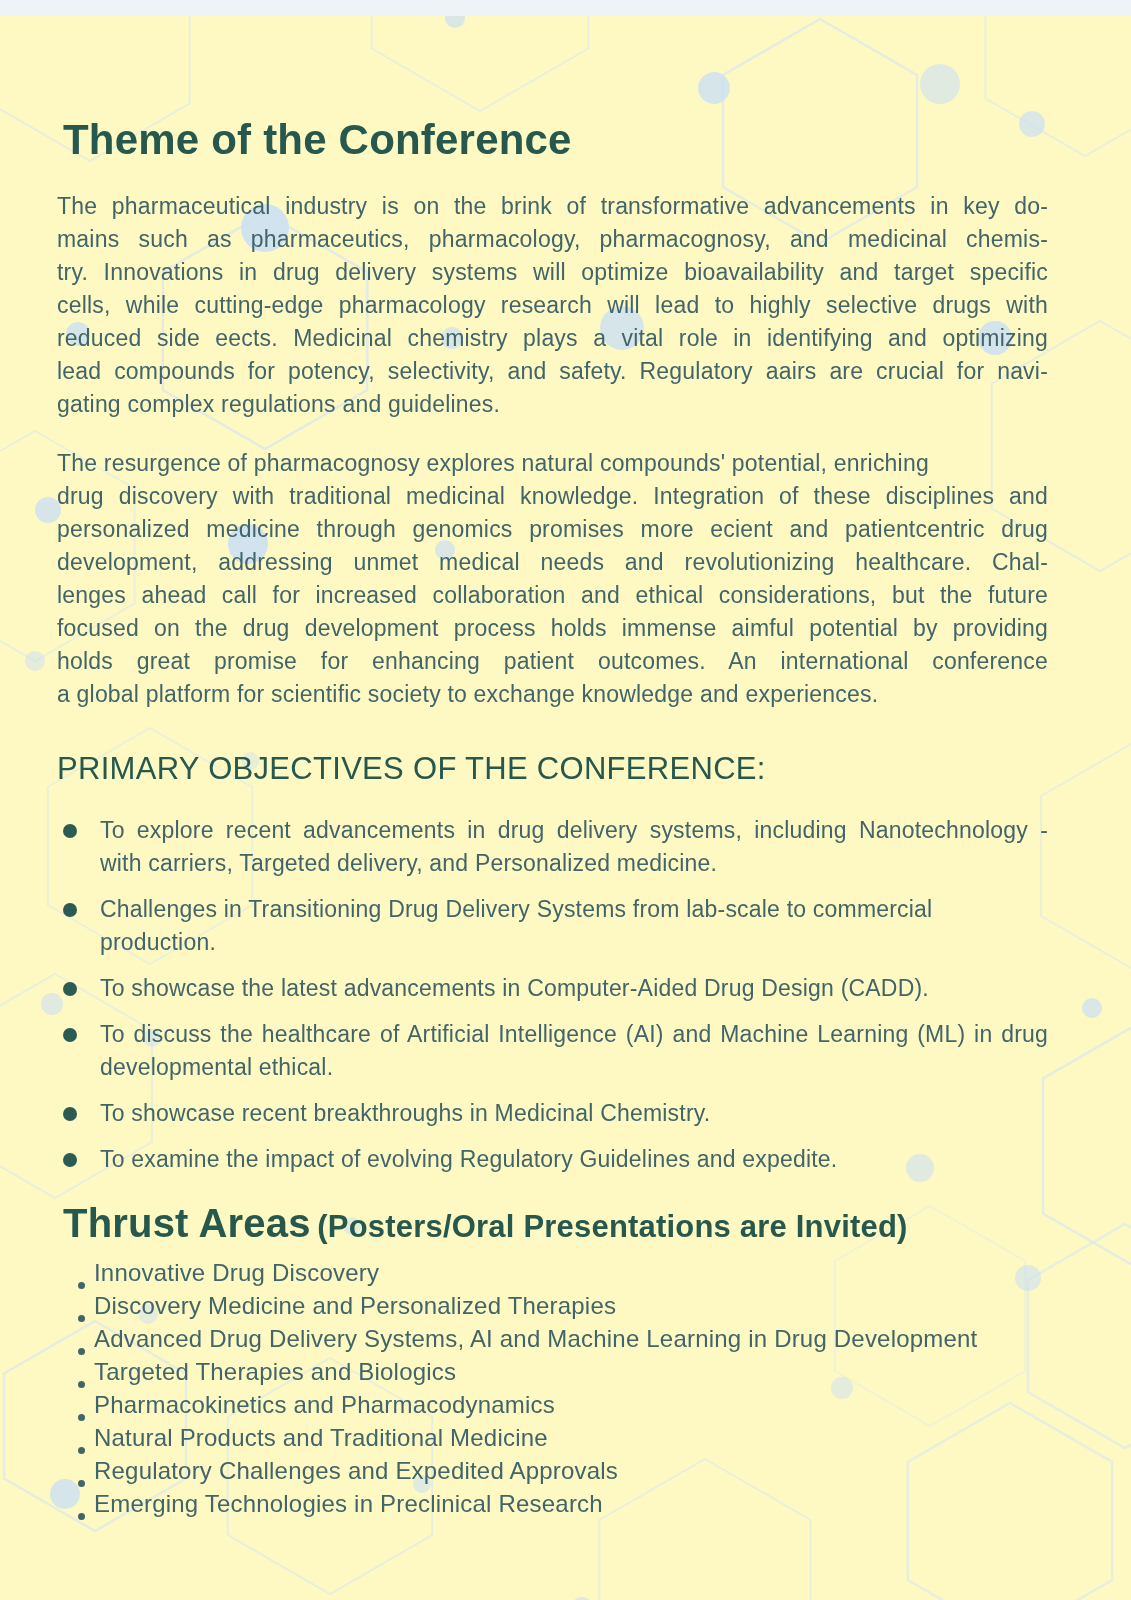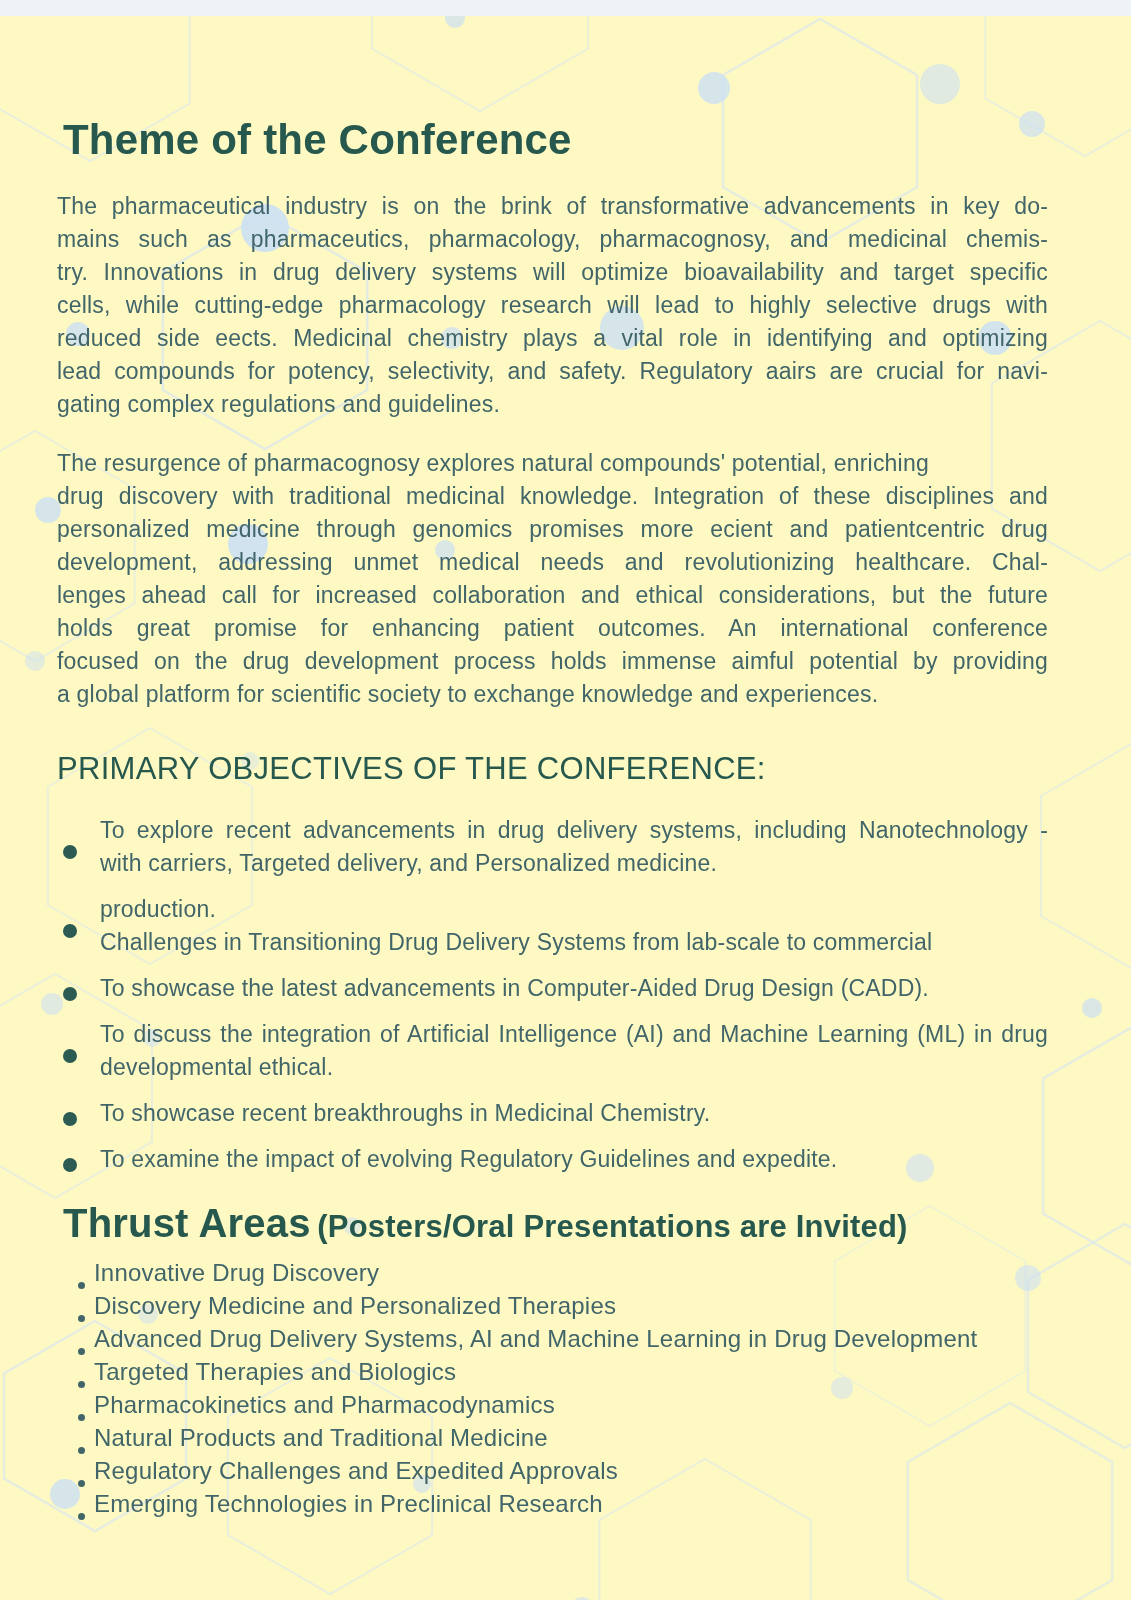--- a/index.html
+++ b/index.html
@@ -50,21 +50,21 @@
   h2.objectives-heading {
     font-size: 31px;
     font-weight: normal;
     color: #27584e;
     letter-spacing: 0.3px;
     margin: 40px 0 27px 0;
   }
   ul.objectives-list { list-style: none; }
   li.obj-li {
     display: flex;
-    align-items: center;
+    align-items: flex-start;
     margin-bottom: 13px;
   }
   .obj-dot {
     flex: none;
     width: 14px;
     height: 14px;
     border-radius: 50%;
     background: #2b5b52;
     margin: 10px 23px 0 6px;
   }
@@ -165,52 +165,52 @@
       <span class="ln j">lead compounds for potency, selectivity, and safety. Regulatory aairs are crucial for navi-</span>
       <span class="ln">gating complex regulations and guidelines.</span>
     </p>
 
     <p class="para">
       <span class="ln">The resurgence of pharmacognosy explores natural compounds' potential, enriching</span>
       <span class="ln j">drug discovery with traditional medicinal knowledge. Integration of these disciplines and</span>
       <span class="ln j">personalized medicine through genomics promises more ecient and patientcentric drug</span>
       <span class="ln j">development, addressing unmet medical needs and revolutionizing healthcare. Chal-</span>
       <span class="ln j">lenges ahead call for increased collaboration and ethical considerations, but the future</span>
+      <span class="ln j">focused on the drug development process holds immense aimful potential by providing</span>
       <span class="ln j">holds great promise for enhancing patient outcomes. An international conference</span>
-      <span class="ln j">focused on the drug development process holds immense aimful potential by providing</span>
       <span class="ln">a global platform for scientific society to exchange knowledge and experiences.</span>
     </p>
 
     <h2 class="objectives-heading">PRIMARY OBJECTIVES OF THE CONFERENCE:</h2>
 
     <ul class="objectives-list">
       <li class="obj-li">
         <span class="obj-dot"></span>
         <span class="obj-text">
           <span class="ln j">To explore recent advancements in drug delivery systems, including Nanotechnology -</span>
           <span class="ln">with carriers, Targeted delivery, and Personalized medicine.</span>
         </span>
       </li>
       <li class="obj-li">
         <span class="obj-dot"></span>
         <span class="obj-text">
+          <span class="ln">Challenges in Transitioning Drug Delivery Systems from lab-scale to commercial</span>
           <span class="ln">production.</span>
-          <span class="ln">Challenges in Transitioning Drug Delivery Systems from lab-scale to commercial</span>
         </span>
       </li>
       <li class="obj-li">
         <span class="obj-dot"></span>
         <span class="obj-text">
           <span class="ln">To showcase the latest advancements in Computer-Aided Drug Design (CADD).</span>
         </span>
       </li>
       <li class="obj-li">
         <span class="obj-dot"></span>
         <span class="obj-text">
-          <span class="ln j">To discuss the integration of Artificial Intelligence (AI) and Machine Learning (ML) in drug</span>
+          <span class="ln j">To discuss the healthcare of Artificial Intelligence (AI) and Machine Learning (ML) in drug</span>
           <span class="ln">developmental ethical.</span>
         </span>
       </li>
       <li class="obj-li">
         <span class="obj-dot"></span>
         <span class="obj-text">
           <span class="ln">To showcase recent breakthroughs in Medicinal Chemistry.</span>
         </span>
       </li>
       <li class="obj-li">

